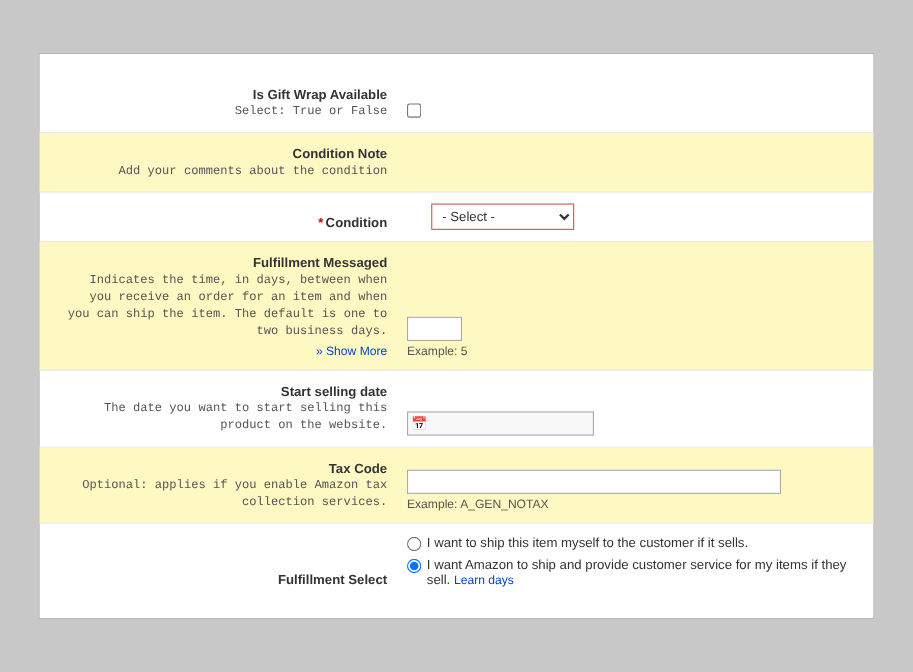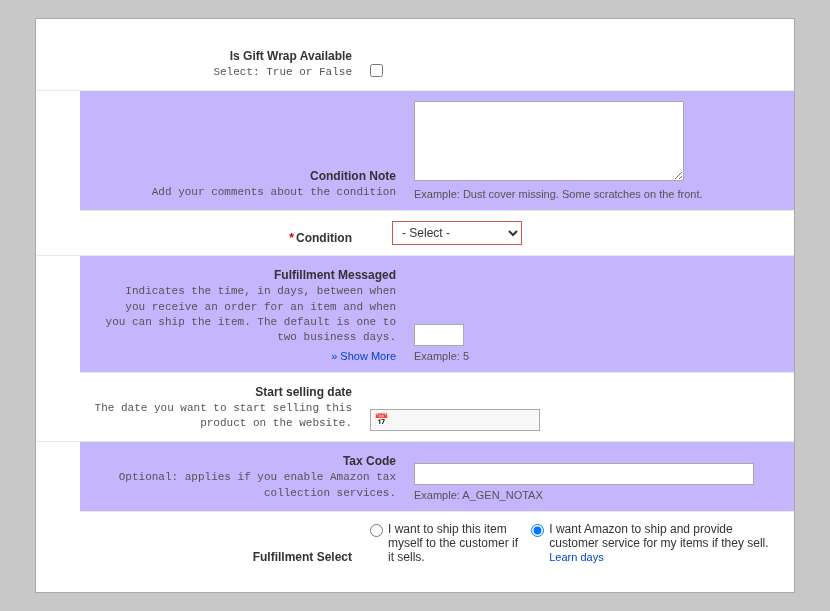--- a/index.html
+++ b/index.html
@@ -22,22 +22,21 @@
     .form-row {
       display: flex;
       align-items: flex-end;
       padding: 10px 20px;
       border-bottom: 1px solid #e8e8e8;
     }
     .form-row:last-child {
       border-bottom: none;
     }
     .form-row.shaded {
-      background: #c4b5fd;
-      margin-left: 44px;
+      background: #fef9c3;
     }
     .label-col {
       width: 310px;
       min-width: 310px;
       text-align: right;
       padding-right: 14px;
       padding-top: 2px;
     }
     .label-col .field-label {
       font-weight: bold;
@@ -104,21 +103,21 @@
     .show-more {
       color: #0044cc;
       font-size: 11px;
       cursor: pointer;
       text-decoration: none;
       display: block;
       margin-top: 4px;
     }
     .radio-group {
       display: flex;
-      flex-direction: row;
+      flex-direction: column;
       gap: 5px;
     }
     .radio-item {
       display: flex;
       align-items: flex-start;
       gap: 5px;
       font-size: 12px;
       color: #333;
     }
     .radio-item input[type="radio"] {
@@ -159,24 +158,20 @@
     <div class="input-col">
       <input type="checkbox" style="">
     </div>
   </div>
 
 
   <div class="form-row shaded">
     <div class="label-col">
       <span class="field-label">Condition Note</span>
       <span class="field-desc">Add your comments about the condition</span>
-    </div>
-    <div class="input-col">
-      <textarea style=""></textarea>
-      <span class="example-text">Example:  Dust cover missing. Some scratches on the front.</span>
     </div>
   </div>
 
   <div class="form-row">
     <div class="label-col">
       <span class="field-label">
         <span class="required-star">*</span><span>Condition</span>
       </span>
     </div>
     <div class="input-col">

